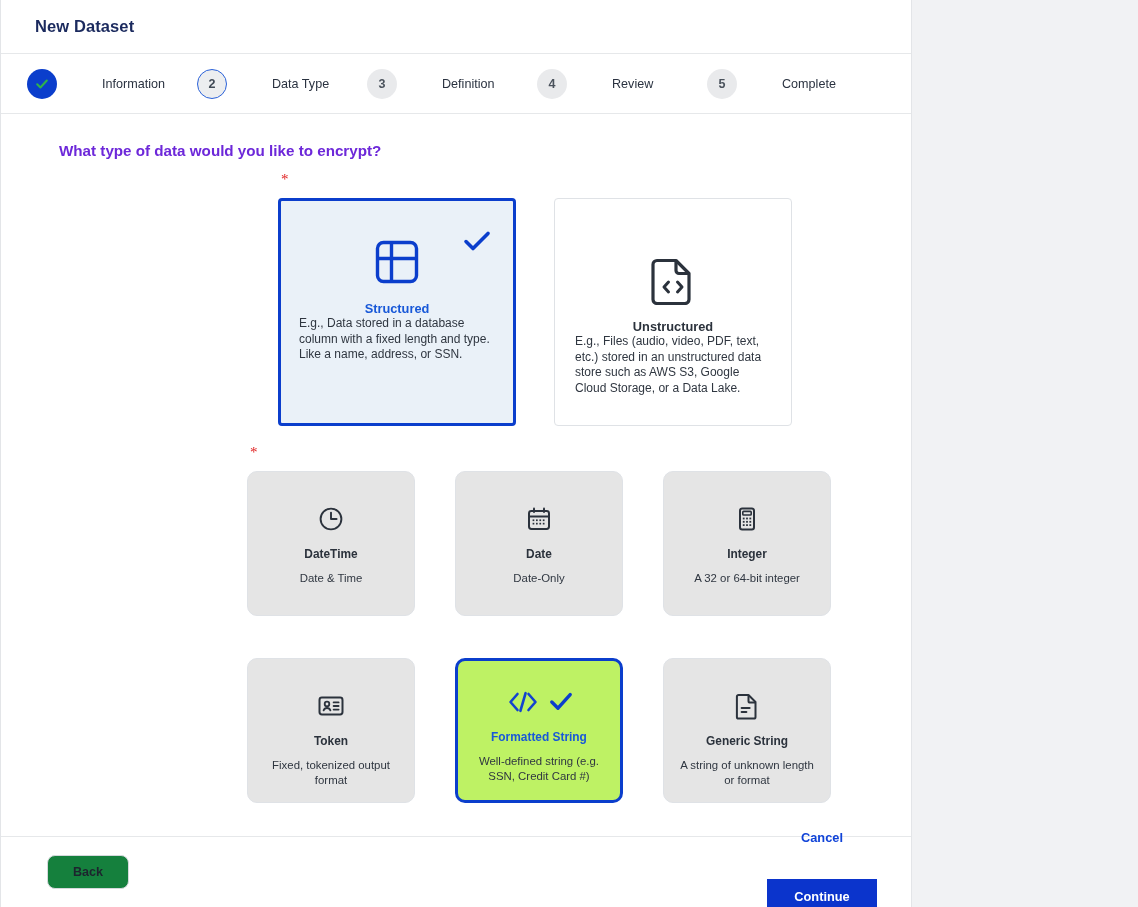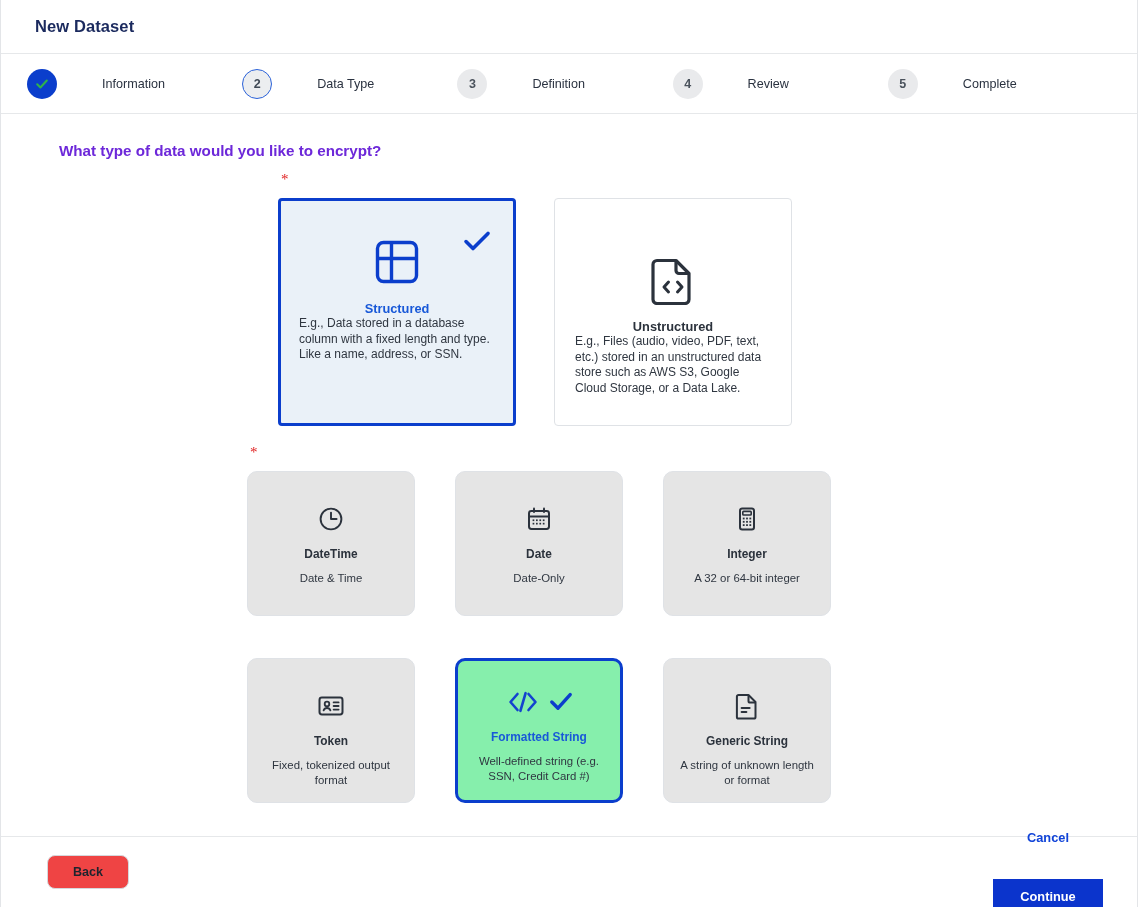--- a/index.html
+++ b/index.html
@@ -3,21 +3,21 @@
 <meta charset="utf-8">
 <style>
   * { box-sizing: border-box; }
   html, body {
     margin: 0; padding: 0;
     background: #f1f2f4;
     font-family: "Liberation Sans", sans-serif;
   }
   .page {
     position: relative;
-    width: 1138px; height: 907px;
+    width: 912px; height: 907px;
     background: #ffffff;
     border-left: 1px solid #e3e5e8;
     border-right: 1px solid #e3e5e8;
     overflow: hidden;
     display: flex; flex-direction: column;
   }
 
   
   .header {
     height: 54px; flex: 0 0 54px;
@@ -125,21 +125,21 @@
   .type-card {
     width: 168px; height: 145px;
     border-radius: 10px;
     border: 1px solid #dfe2e6;
     background: #e5e5e5;
     display: flex; flex-direction: column;
     align-items: center; padding-top: 32px;
   }
   .type-card.selected {
     border: 3px solid #0b3ecc;
-    background: #86efac;
+    background: #bef264;
     padding-top: 26px;
   }
   .type-icon {
     height: 30px; display: flex; align-items: center;
     justify-content: center; gap: 9px;
   }
   .type-title {
     font-size: 11.9px; font-weight: bold;
     color: #2b323c; margin-top: 13px;
   }
@@ -153,21 +153,21 @@
   
   .footer {
     flex: 0 0 71px; height: 71px;
     border-top: 1px solid #e6e8ea;
     display: flex; align-items: center;
     padding: 0 34px 0 46px;
   }
   .btn-back {
     min-width: 82px; height: 34px;
     border-radius: 8px; border: 1px solid #d5d8dc;
-    background: #ef4444; color: #1d242e;
+    background: #15803d; color: #1d242e;
     font-size: 12.6px; font-weight: bold;
     font-family: "Liberation Sans", sans-serif;
     cursor: pointer;
   }
   .footer-right {
     margin-left: auto; display: flex;
     align-items: center; gap: 34px; flex-direction: column;
   }
   .btn-cancel {
     background: none; border: none; padding: 0;

